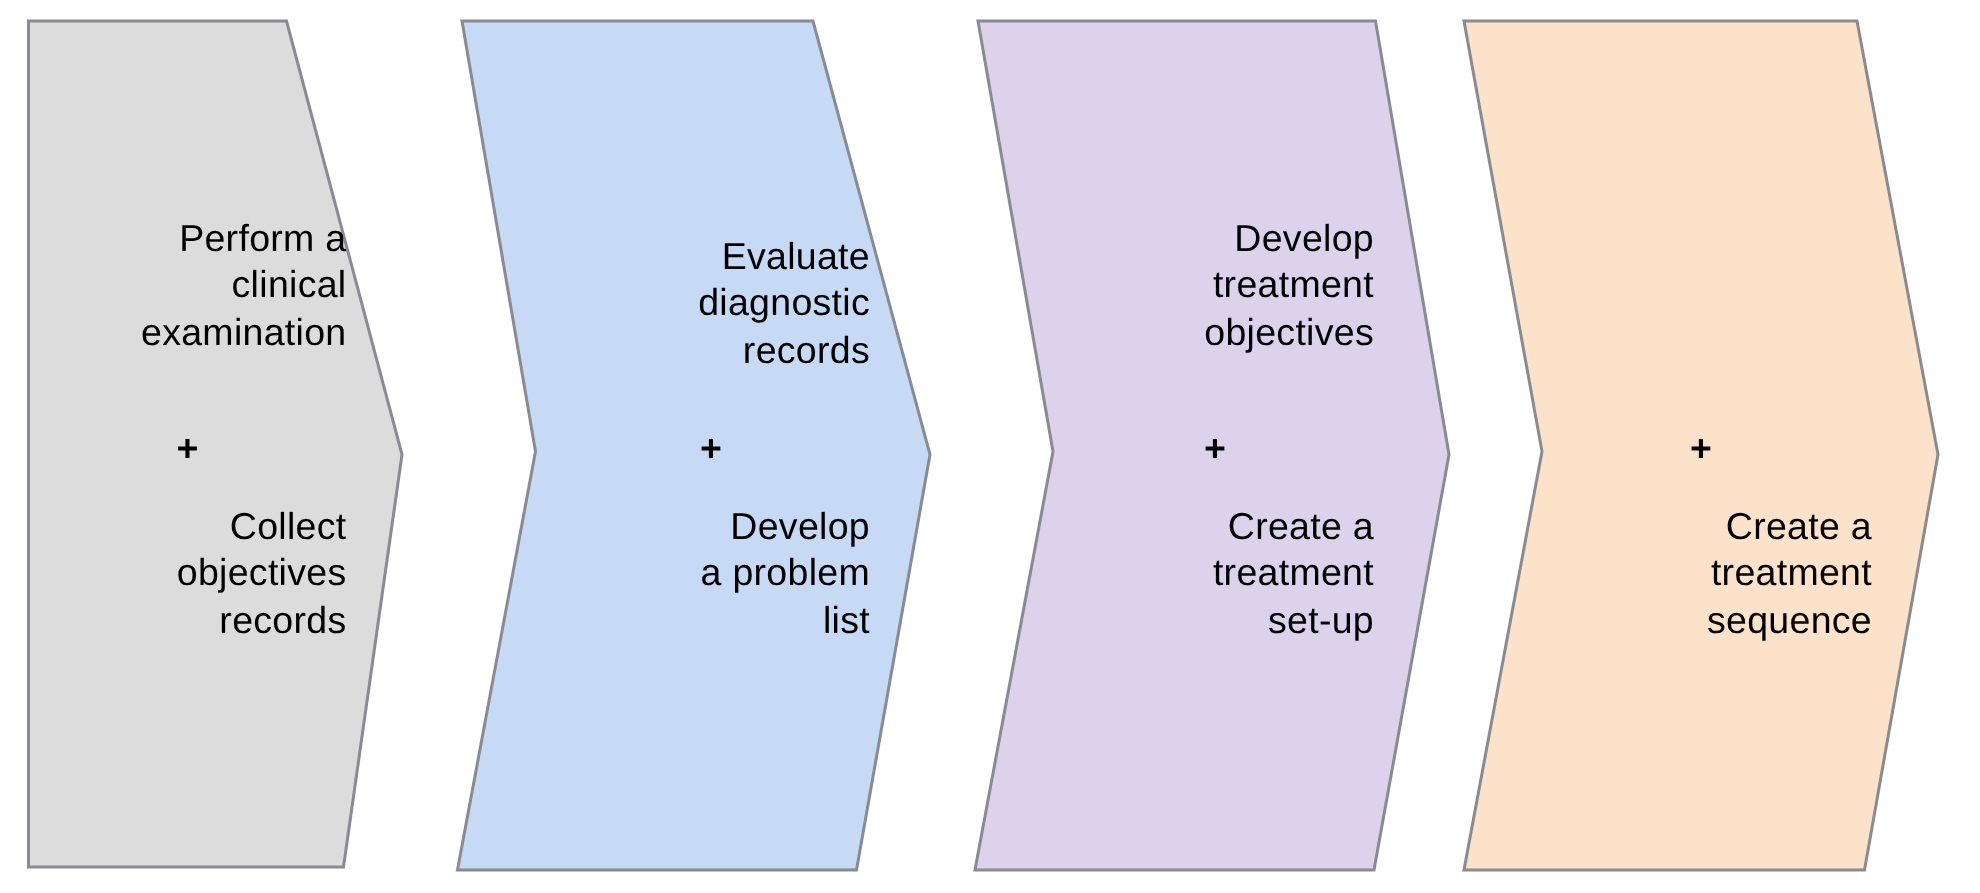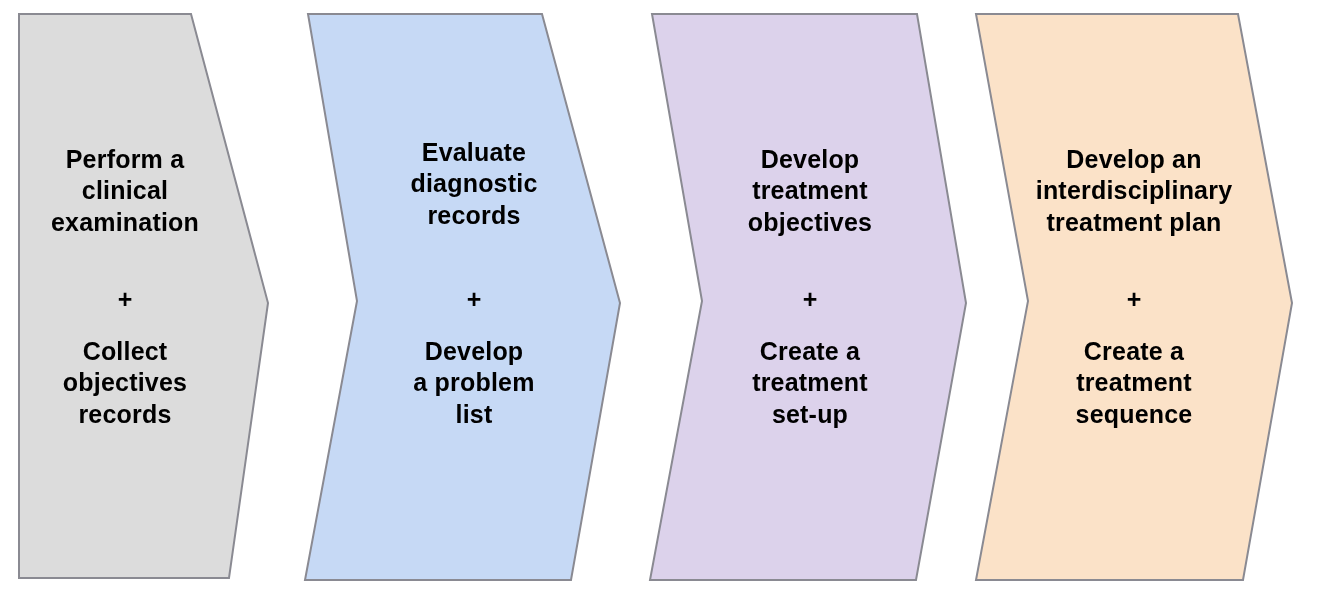--- a/index.html
+++ b/index.html
@@ -32,23 +32,23 @@
     height: 595px;
     overflow: visible;
   }
   .chev-shape {
     stroke: #8a8a92;
     stroke-width: 2;
     stroke-linejoin: miter;
   }
   .step-text {
     position: absolute;
-    text-align: center;
+    text-align: right;
     color: #000000;
-    font-weight: bold;
+    font-weight: normal;
     font-family: "Liberation Sans", sans-serif;
     font-size: 25px;
     line-height: 1.25;
     letter-spacing: 0.2px;
     white-space: pre-line;
   }
   .step-plus {
     position: absolute;
     text-align: center;
     color: #000000;
@@ -80,21 +80,21 @@
   <div class="step-plus" style="left:19px; top:284px; width:212px;">+</div>
   <div class="step-text" style="left:19px; top:336px; width:212px;">Collect
 objectives
 records</div>
 
   <div class="chevron">
     <svg viewBox="0 0 1320 595" xmlns="http://www.w3.org/2000/svg">
       <polygon class="chev-shape" points="308,14 542,14 620,303 571,580 305,580 357,301" fill="#C6D9F5" stroke="#8A8A92"></polygon>
     </svg>
   </div>
-  <div class="step-text" style="left:368px; top:137px; width:212px;">Evaluate
+  <div class="step-text" style="left:368px; top:156px; width:212px;">Evaluate
 diagnostic
 records</div>
   <div class="step-plus" style="left:368px; top:284px; width:212px;">+</div>
   <div class="step-text" style="left:368px; top:336px; width:212px;">Develop
 a problem
 list</div>
 
   <div class="chevron">
     <svg viewBox="0 0 1320 595" xmlns="http://www.w3.org/2000/svg">
       <polygon class="chev-shape" points="652,14 917,14 966,303 916,580 650,580 702,301" fill="#DCD2EB" stroke="#8A8A92"></polygon>
@@ -106,21 +106,18 @@
   <div class="step-plus" style="left:704px; top:284px; width:212px;">+</div>
   <div class="step-text" style="left:704px; top:336px; width:212px;">Create a
 treatment
 set-up</div>
 
   <div class="chevron">
     <svg viewBox="0 0 1320 595" xmlns="http://www.w3.org/2000/svg">
       <polygon class="chev-shape" points="976,14 1238,14 1292,303 1243,580 976,580 1028,301" fill="#FBE2C8" stroke="#8A8A92"></polygon>
     </svg>
   </div>
-  <div class="step-text" style="left:1020px; top:144px; width:228px;">Develop an
-interdisciplinary
-treatment plan</div>
   <div class="step-plus" style="left:1020px; top:284px; width:228px;">+</div>
   <div class="step-text" style="left:1020px; top:336px; width:228px;">Create a
 treatment
 sequence</div>
 
 </div>
 
 </body></html>

